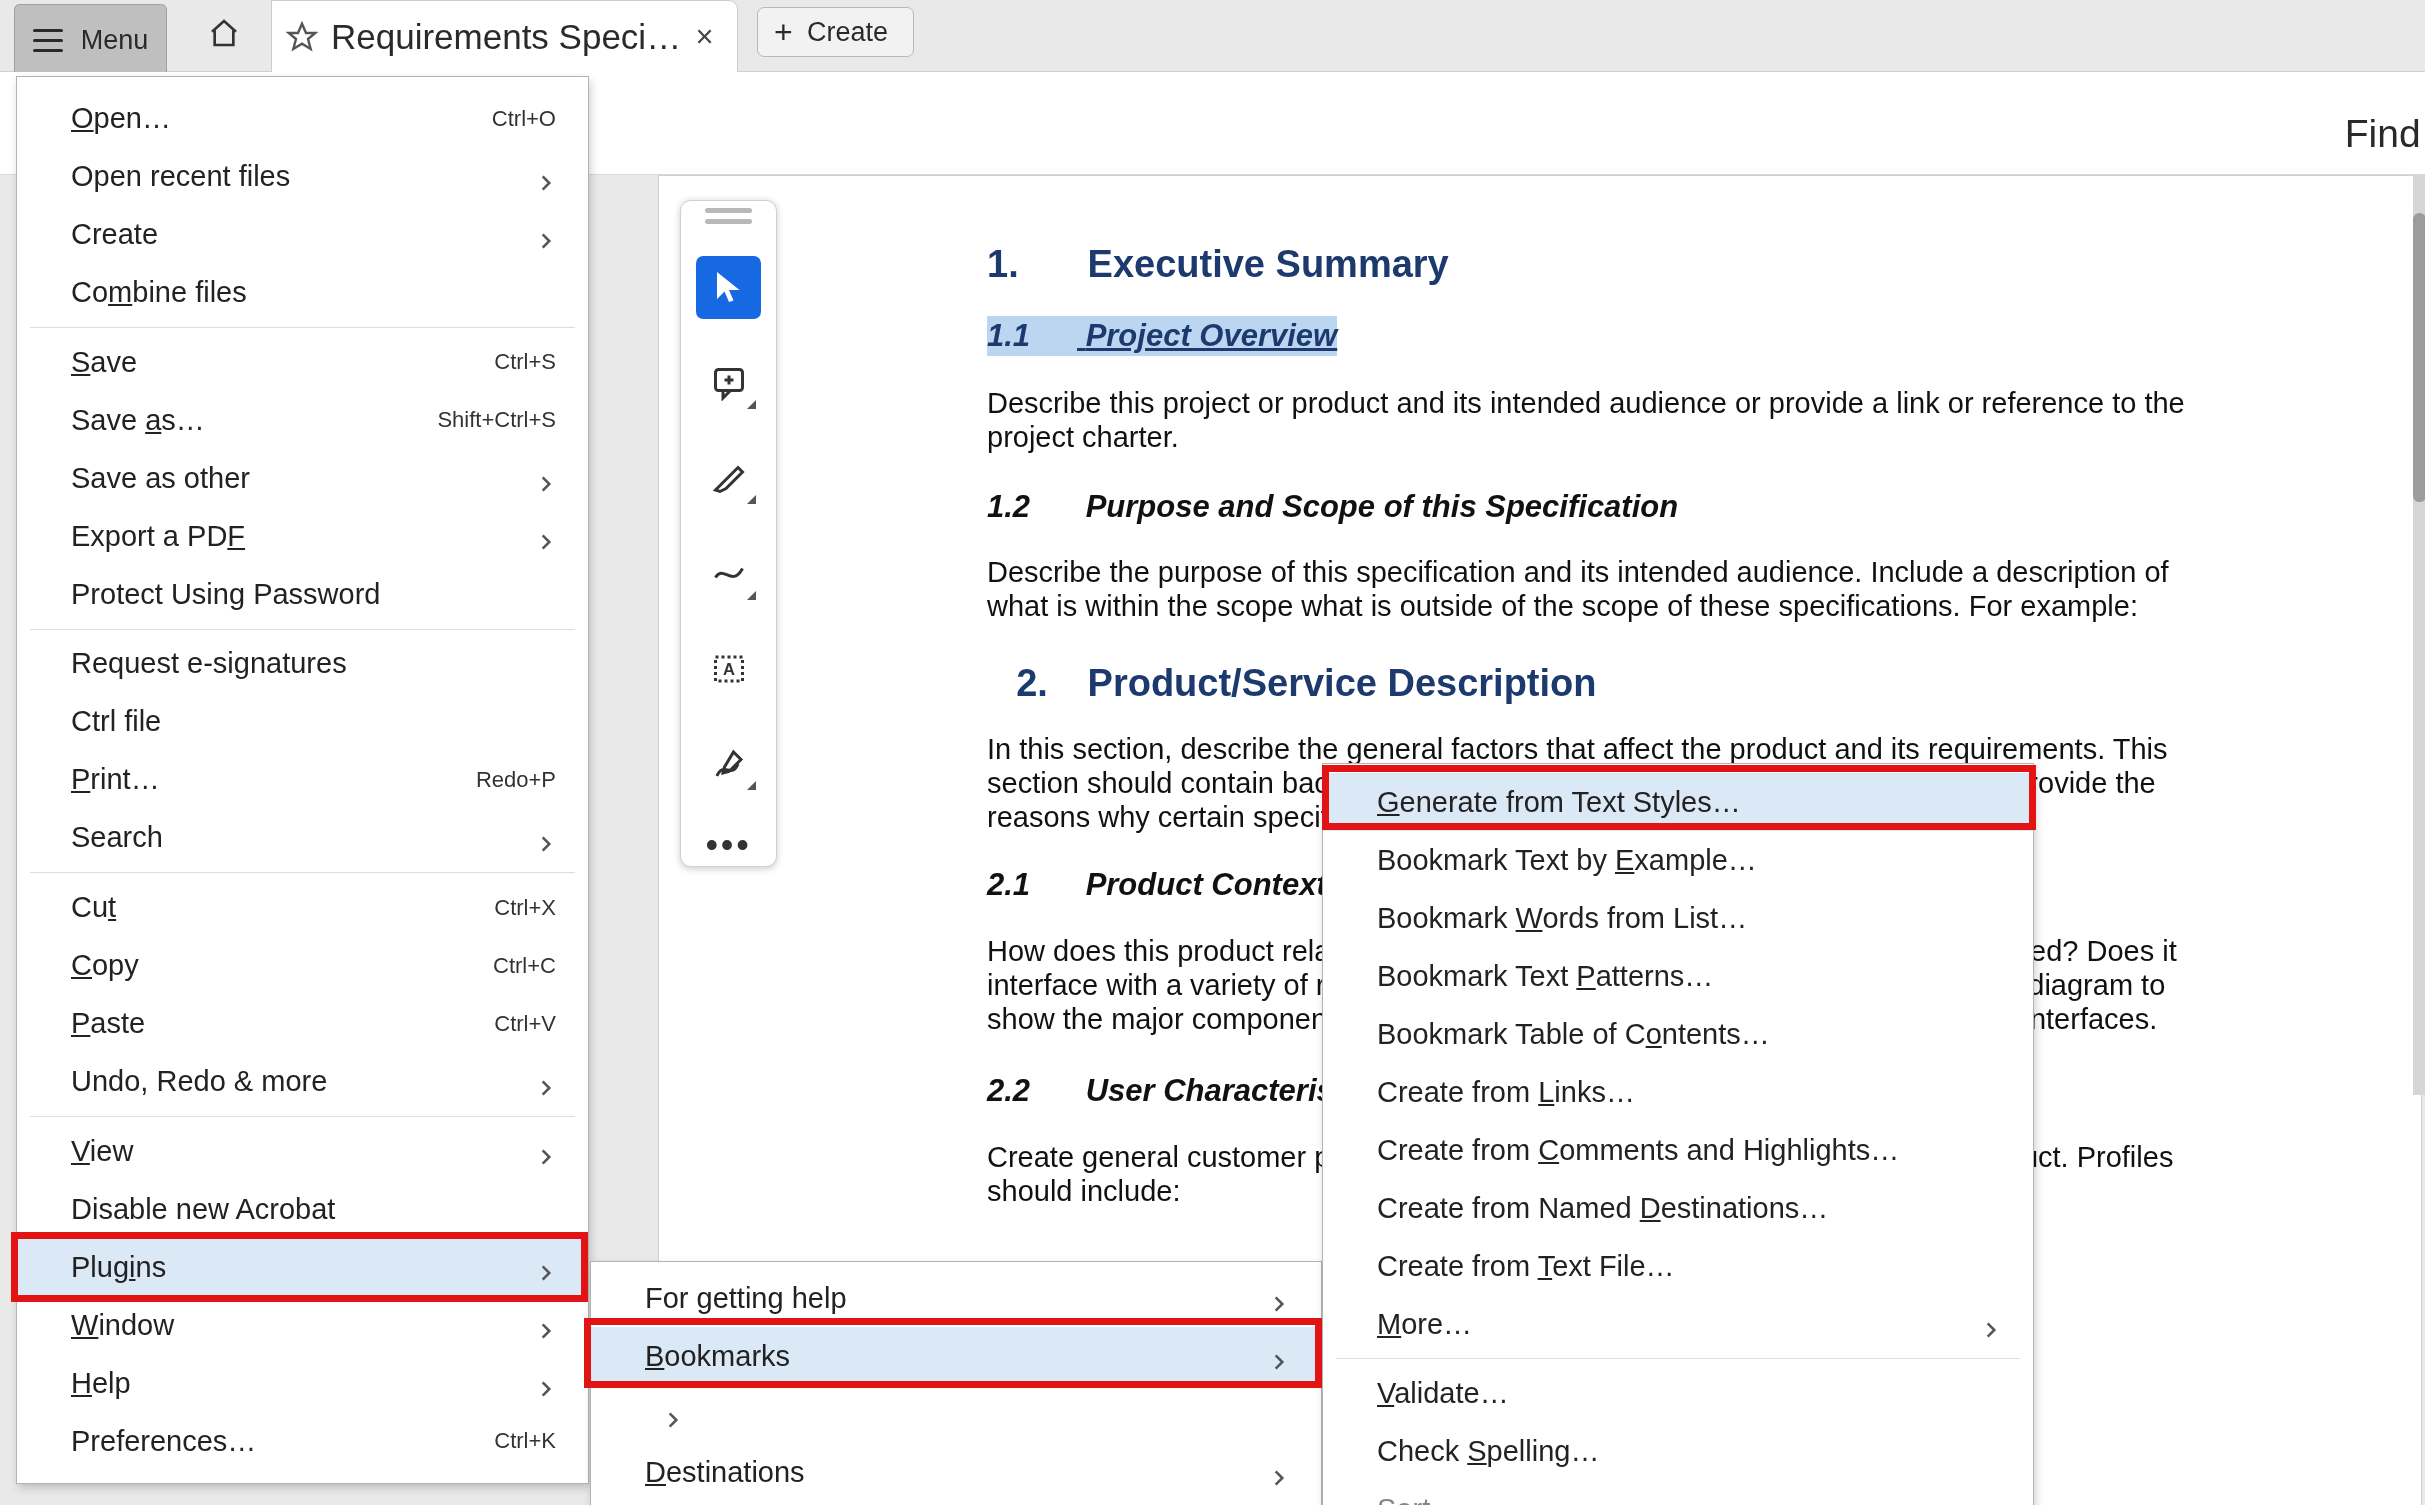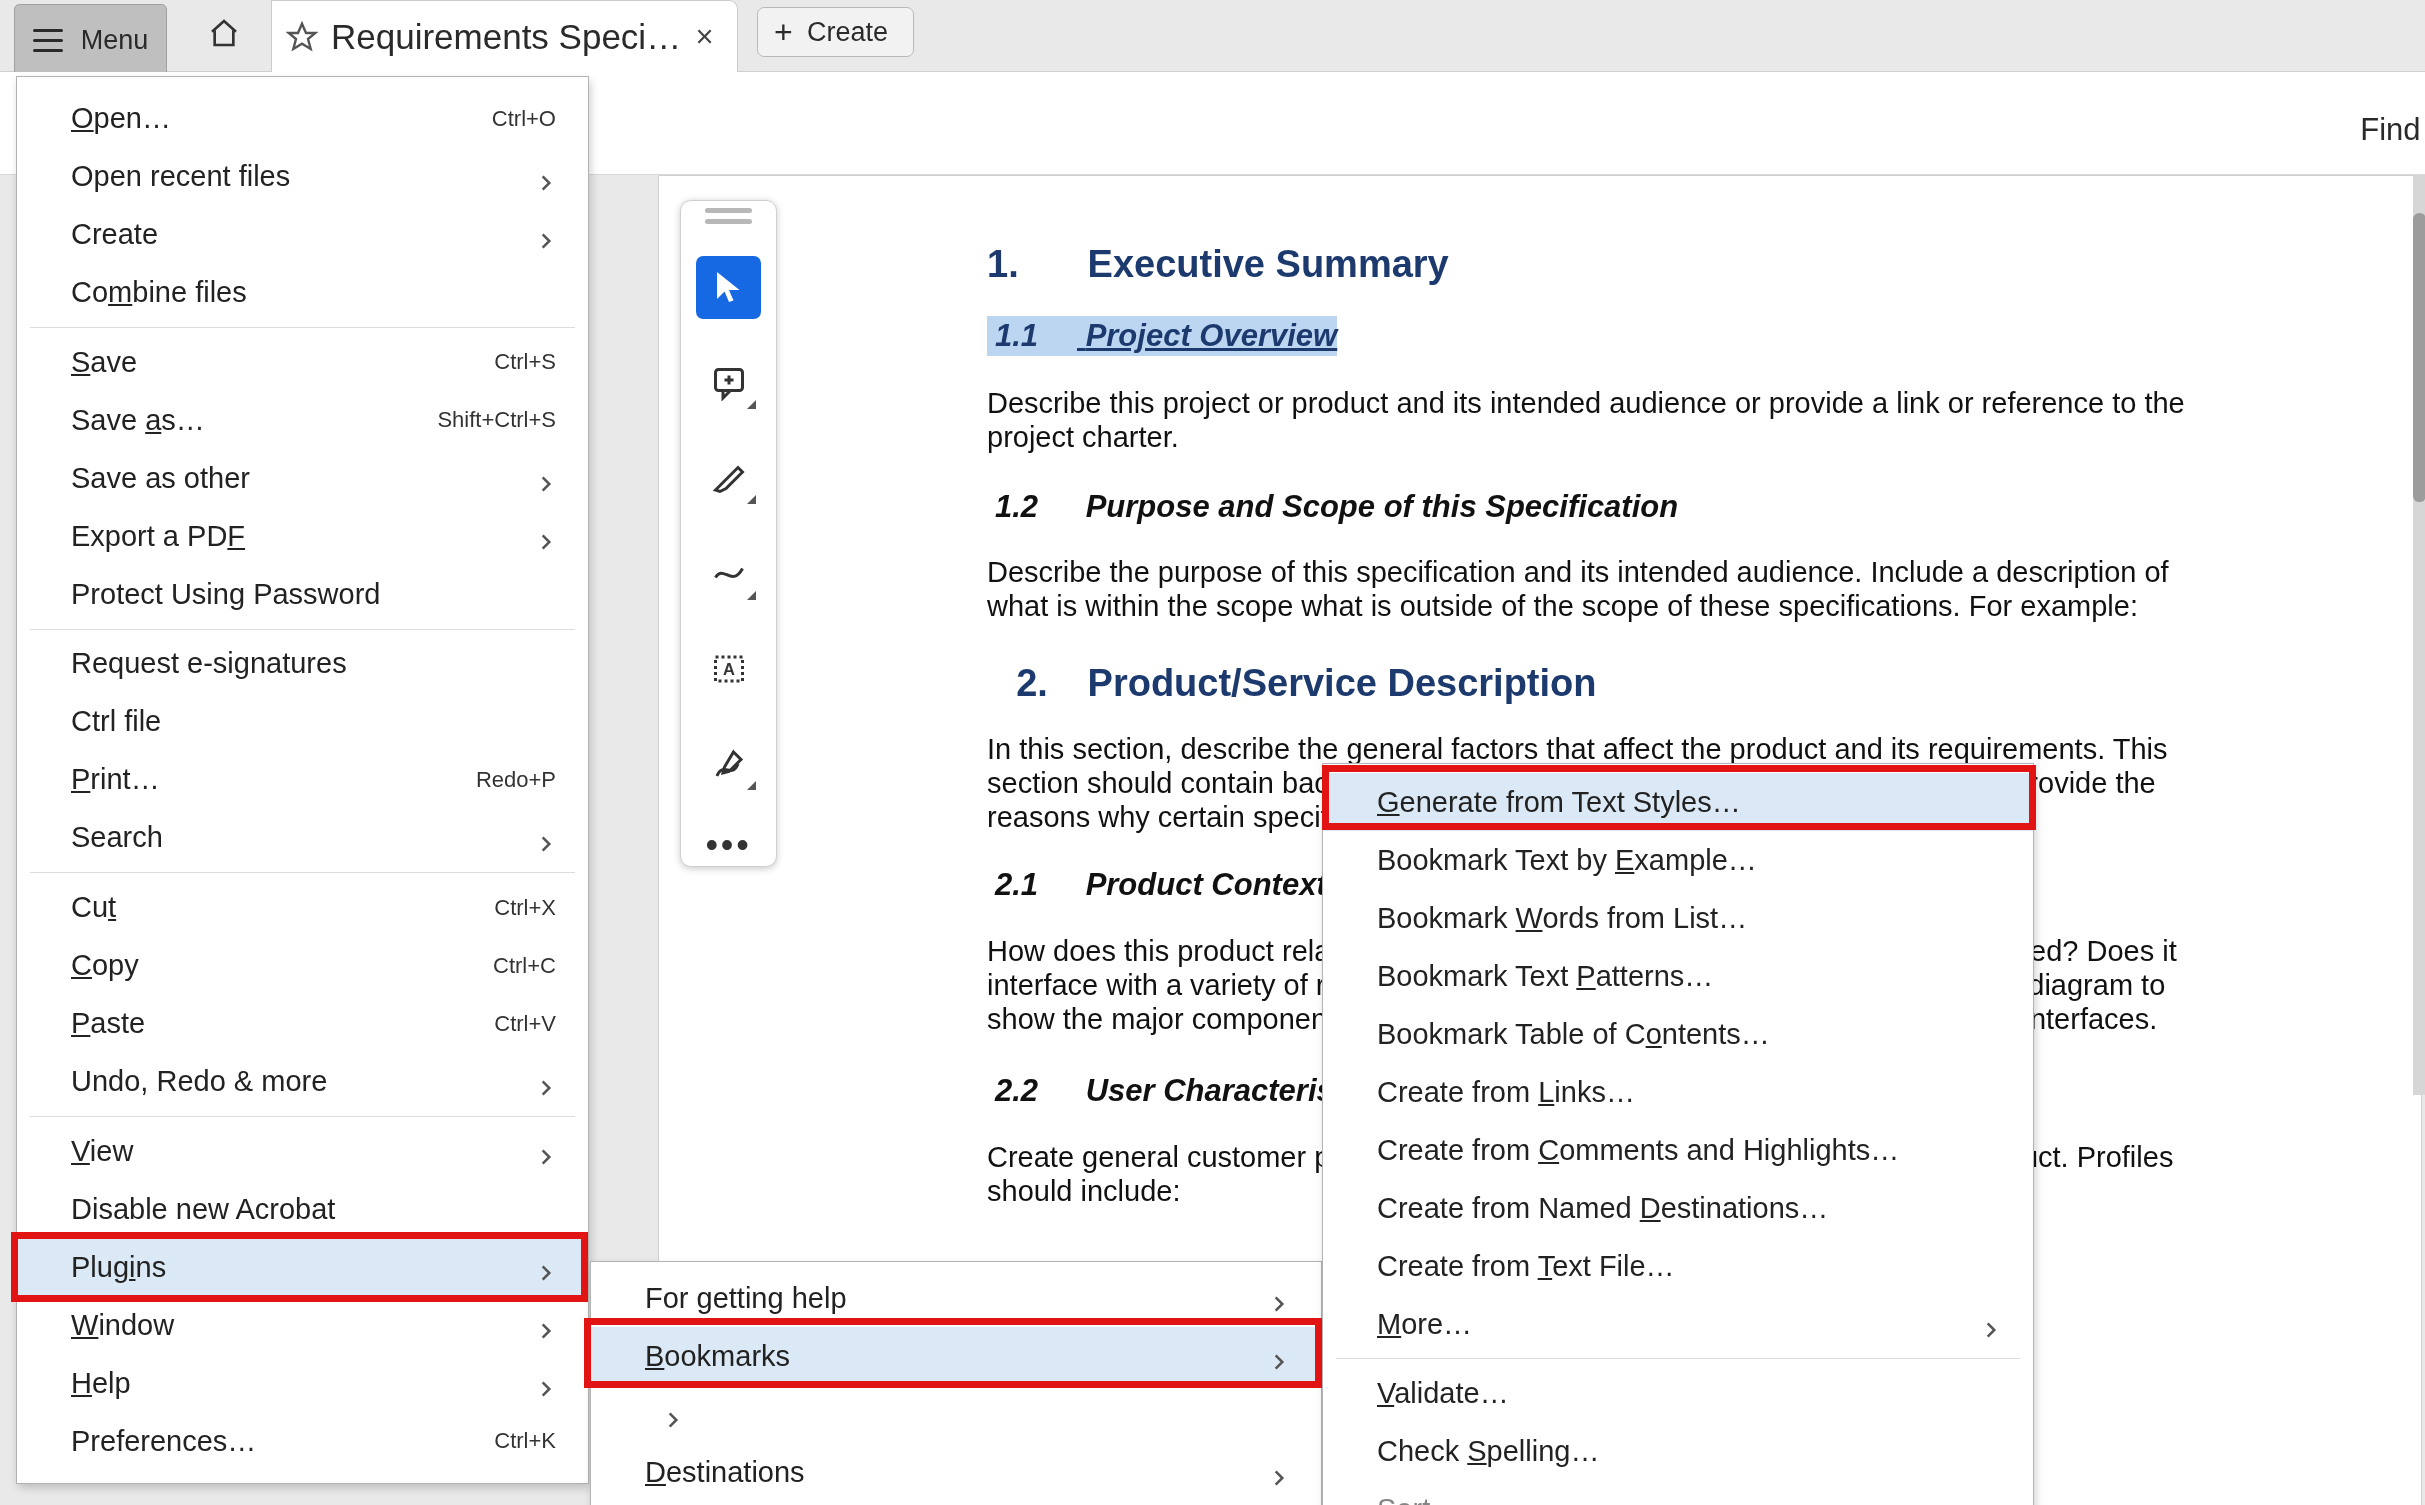--- a/index.html
+++ b/index.html
@@ -123,21 +123,21 @@
 .find-strip {
   position: absolute;
   top: 72px; left: 0; right: 0;
   height: 103px;
   background: #ffffff;
   border-bottom: 0.9px solid #d8d8d8;
 }
 .find-label {
   position: absolute;
   right: 5.4px; top: 40px;
-  font-size: 31px;
+  font-size: 39px;
   color: #2a2a2a;
 }
 
 
 .doc-stage {
   position: absolute;
   left: 0;
   top: 175px;
   right: 0;
   bottom: 0;
@@ -165,21 +165,21 @@
 .doc-h1.h1-2 { top: 662px; text-align: center; }
 
 .doc-h2 {
   position: absolute;
   left: 987px;
   color: #111;
   font-weight: 700;
   font-style: italic;
   font-size: 31px;
 }
-.doc-h2 .num { display: inline-block; width: 90px; padding-left: 8px; }
+.doc-h2 .num { display: inline-block; width: 90px; }
 .doc-h2.h11 {
   top: 316px;
   color: #1d3a6e;
   background: #bcd6f2;
   text-decoration: underline;
   padding: 1.8px 0;
 }
 .doc-h2.h12 { top: 489px; }
 .doc-h2.h21 { top: 867px; }
 .doc-h2.h22 { top: 1073px; }

